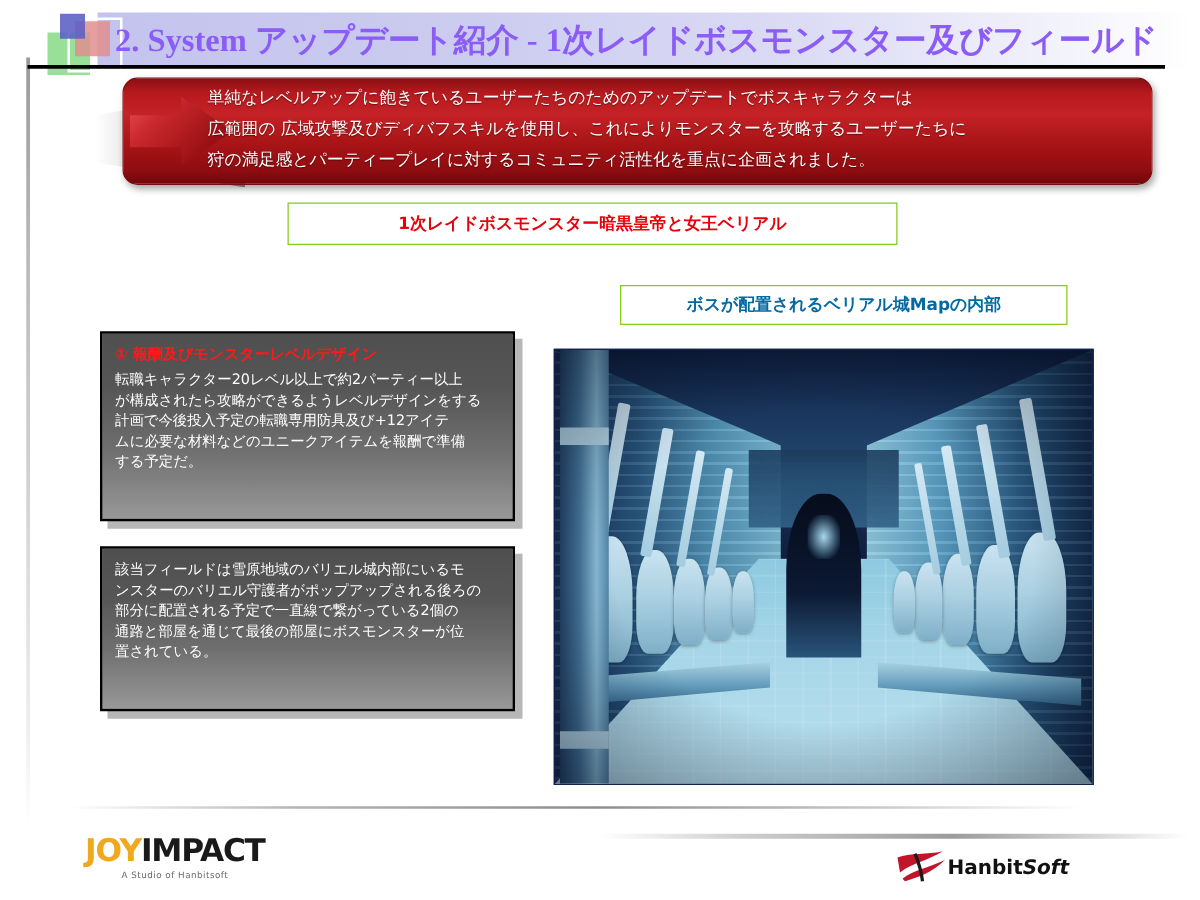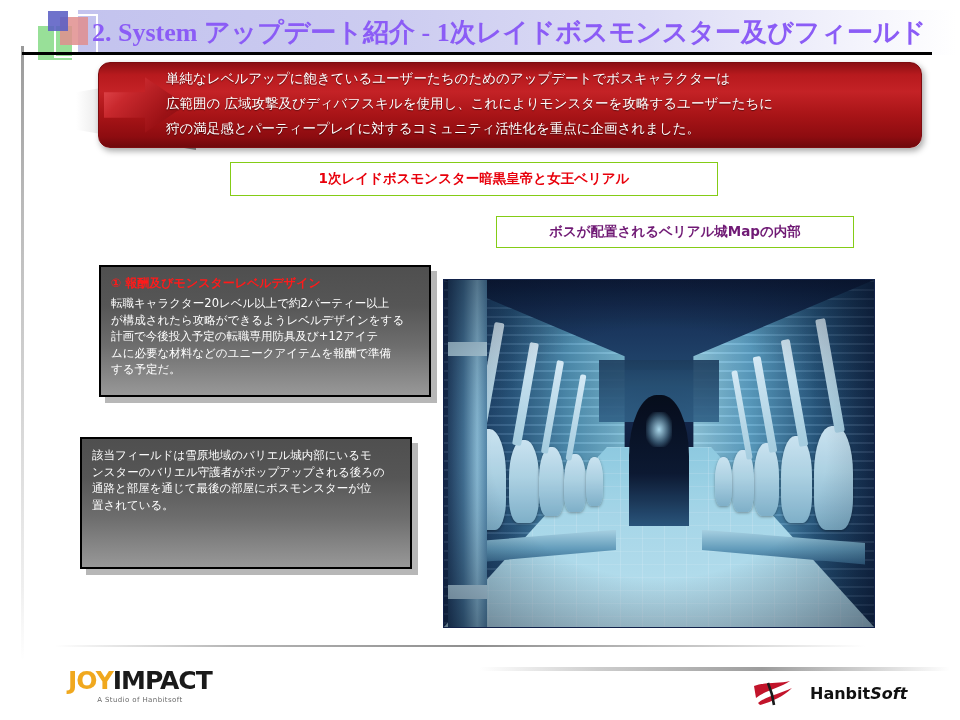--- a/index.html
+++ b/index.html
@@ -71,30 +71,30 @@
     position:absolute;background:#ffffff;border:1px solid #84cc16;
     display:flex;align-items:center;justify-content:center;
     font-family:"DejaVu Sans","Liberation Sans",sans-serif;
     font-size:13.5px;font-weight:600;
   }
   .label-box::after{
     content:"";position:absolute;left:5px;top:5px;right:-5px;bottom:-5px;
     background:#a9a9a9;z-index:-1;
   }
   #label-boss{left:230px;top:162px;width:486px;height:32px;color:#e8000b;}
-  #label-map{left:496px;top:216px;width:356px;height:30px;color:#701a75;}
+  #label-map{left:496px;top:228px;width:356px;height:30px;color:#0369a1;}
 
   
   .dark-box{
     position:absolute;border:2px solid #000000;
     background:linear-gradient(to bottom,#4f4f4f 0%,#565656 30%,#6e6e6e 62%,#8b8b8b 88%,#989898 100%);
     box-shadow:6px 6px 0 rgba(170,170,170,.85);
     padding:8px 10px 6px 10px;box-sizing:border-box;
   }
-  #box-reward{left:80px;top:265px;width:332px;height:132px;margin-left:19px;}
+  #box-reward{left:80px;top:265px;width:332px;height:152px;}
   #box-field{left:80px;top:437px;width:332px;height:132px;}
   .dark-head{
     font-family:"DejaVu Sans","Liberation Sans",sans-serif;
     font-size:12px;font-weight:700;margin-bottom:3px;white-space:nowrap;
   }
   .dark-head.red{color:#ff1a1a;}
   .dark-head.green{color:#35cc35;}
   .dark-body{
     font-family:"DejaVu Sans","Liberation Sans",sans-serif;
     font-size:11.5px;line-height:16.5px;color:#ffffff;
@@ -185,21 +185,21 @@
     background:linear-gradient(to right,#ffffff 0%,#b5b5b5 22%,#8e8e8e 52%,#c9c9c9 80%,#ffffff 100%);}
   #foot-rule-2{left:480px;top:667px;width:470px;height:4px;
     background:linear-gradient(to right,#ffffff 0%,#cdcdcd 25%,#9c9c9c 60%,#d8d8d8 85%,#ffffff 100%);}
 
   .joy-logo{position:absolute;left:68px;top:668px;}
   .joy-main{font-family:"DejaVu Sans","Liberation Sans",sans-serif;font-size:25px;font-weight:800;letter-spacing:-1px;line-height:26px;}
   .joy-joy{color:#f0a81e;}
   .joy-impact{color:#1a1a1a;}
   .joy-sub{font-family:"DejaVu Sans","Liberation Sans",sans-serif;font-size:7px;color:#6a6a6a;text-align:center;margin-top:2px;letter-spacing:.4px;}
 
-  .hanbit-logo{position:absolute;left:752px;top:680px;display:flex;align-items:center;gap:16px;}
+  .hanbit-logo{position:absolute;left:716px;top:680px;display:flex;align-items:center;gap:0;}
   .hanbit-mark{width:42px;height:26px;position:relative;flex:0 0 auto;}
   .hanbit-text{font-family:"DejaVu Sans","Liberation Sans",sans-serif;font-size:16px;line-height:17px;}
   .hb-bold{font-weight:800;color:#111;}
   .hb-ital{font-style:italic;font-weight:600;color:#111;}
 </style>
 </head>
 <body>
 
 <div id="slide">
 
@@ -233,20 +233,21 @@
       <div>計画で今後投入予定の転職専用防具及び+12アイテ</div>
       <div>ムに必要な材料などのユニークアイテムを報酬で準備</div>
       <div>する予定だ。</div>
     </div>
   </div>
 
   <div class="dark-box" id="box-field">
     <div class="dark-body">
       <div>該当フィールドは雪原地域のバリエル城内部にいるモ</div>
       <div>ンスターのバリエル守護者がポップアップされる後ろの</div>
+      <div>部分に配置される予定で一直線で繋がっている2個の</div>
       <div>通路と部屋を通じて最後の部屋にボスモンスターが位</div>
       <div>置されている。</div>
     </div>
   </div>
 
   <div class="shot-wrap">
     <div class="shot">
       <div class="shot-bg"></div>
       <div class="ceiling"></div>
       <div class="wall wall-l"></div>

